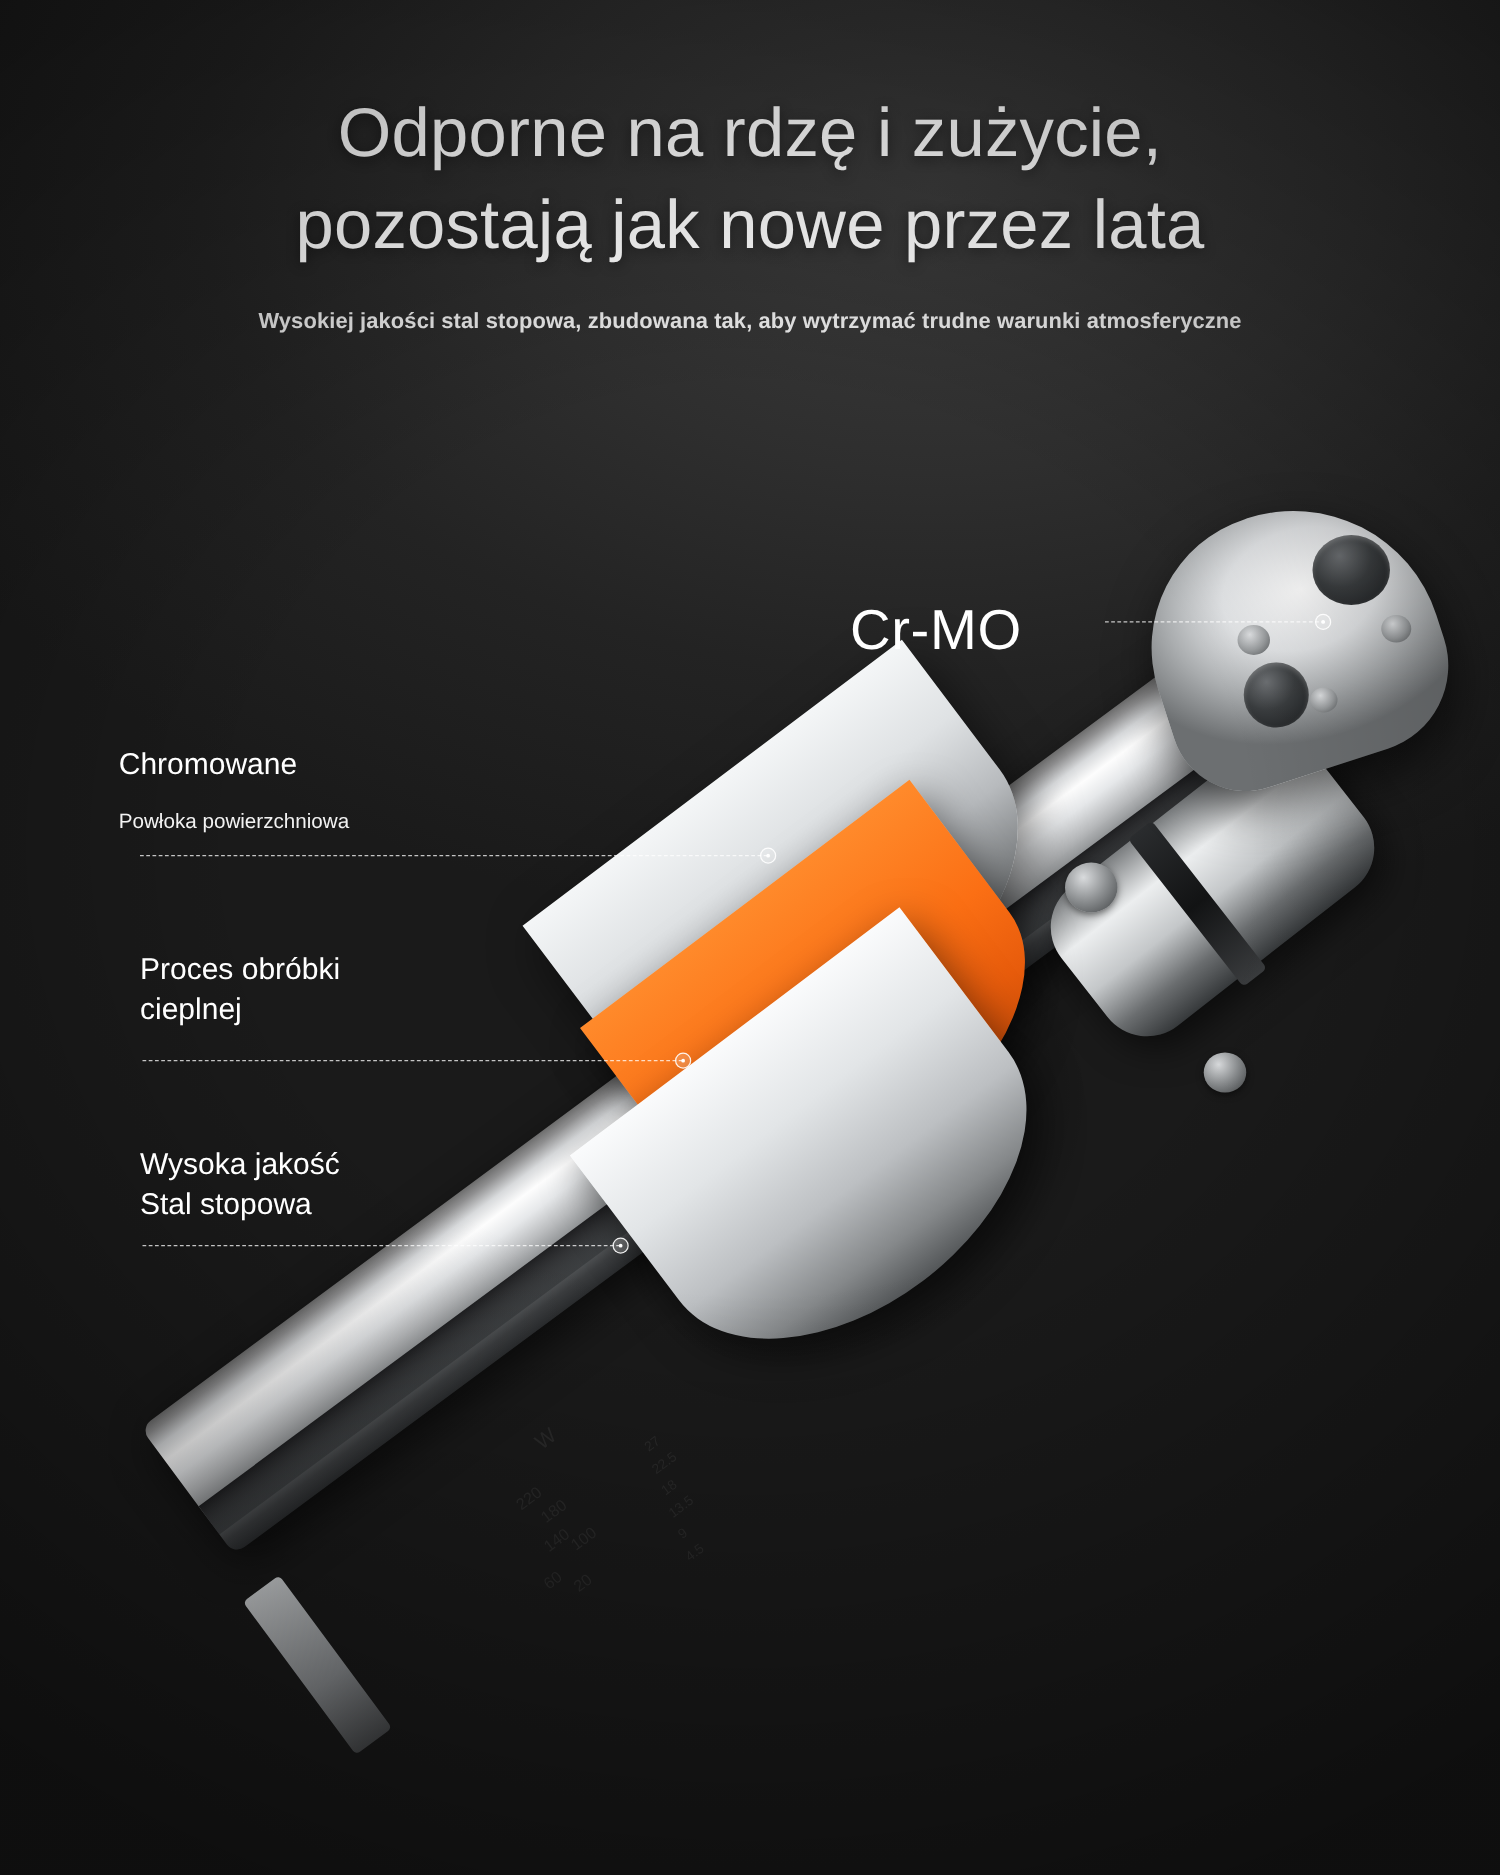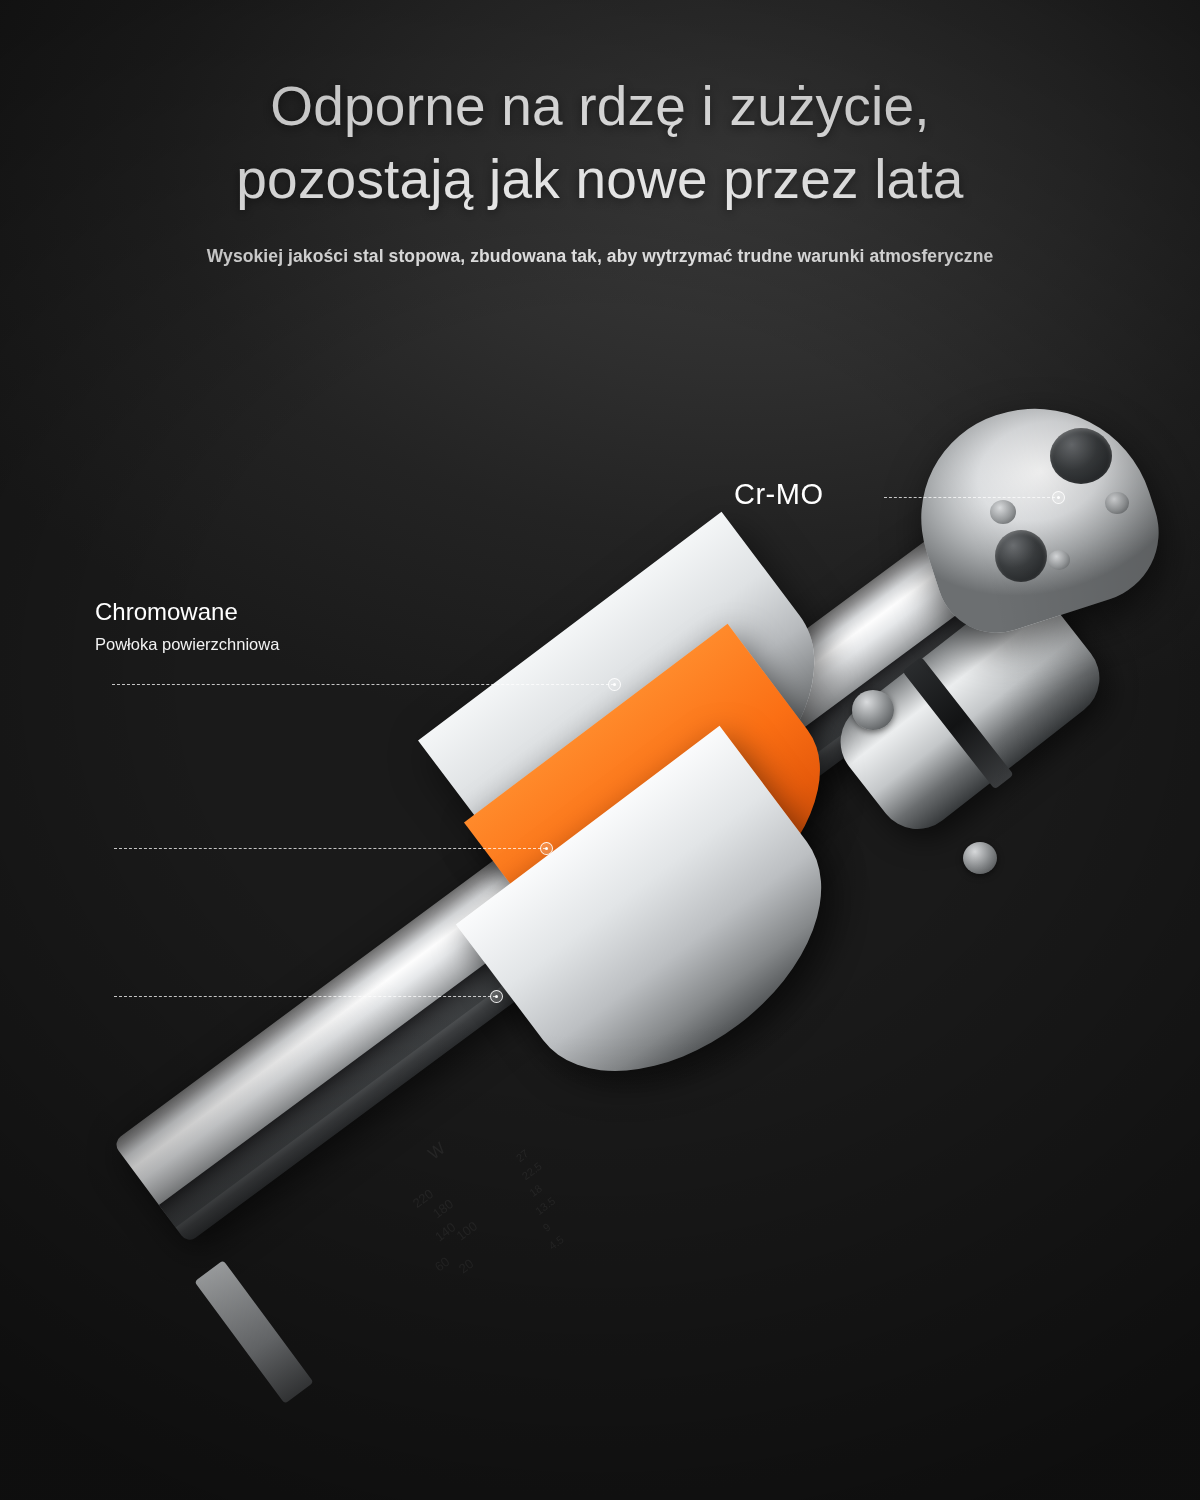--- a/index.html
+++ b/index.html
@@ -222,21 +222,21 @@
   }
   .callout .c-title {
     font-size: 24px;
     font-weight: 400;
     line-height: 1.35;
     white-space: pre-line;
   }
   .callout .c-sub {
     font-size: 16.5px;
     font-weight: 400;
-    margin-top: 7px;
+    margin-top: 20px;
     color: #f2f2f2;
   }
   .leader {
     position: absolute;
     height: 1px;
     border-top: 1px dashed rgba(255,255,255,0.75);
   }
   .dot {
     position: absolute;
     width: 13px;
@@ -249,24 +249,24 @@
   .dot::after {
     content: "";
     position: absolute;
     left: 4px; top: 4px;
     width: 3px; height: 3px;
     border-radius: 50%;
     background: #ffffff;
   }
   .crmo {
     position: absolute;
-    left: 734px;
+    left: 680px;
     top: 478px;
     color: #ffffff;
-    font-size: 29px;
+    font-size: 45px;
     letter-spacing: 0.5px;
   }
 </style>
 </head>
 <body>
 
 <div class="page">
 
   <div class="header">
     <h1 class="title">
@@ -326,19 +326,27 @@
   <div class="leader" style="left:884px; top:497px; width:176px;"></div>
   <div class="dot" style="left:1052px; top:491px;"></div>
 
   <div class="callout" style="left:95px; top:596px;">
     <div class="c-title">Chromowane</div>
     <div class="c-sub">Powłoka powierzchniowa</div>
   </div>
   <div class="leader" style="left:112px; top:684px; width:502px;"></div>
   <div class="dot" style="left:608px; top:678px;"></div>
 
+  <div class="callout" style="left:112px; top:760px;">
+    <div class="c-title">Proces obróbki
+cieplnej</div>
+  </div>
   <div class="leader" style="left:114px; top:848px; width:432px;"></div>
   <div class="dot" style="left:540px; top:842px;"></div>
 
+  <div class="callout" style="left:112px; top:916px;">
+    <div class="c-title">Wysoka jakość
+Stal stopowa</div>
+  </div>
   <div class="leader" style="left:114px; top:996px; width:382px;"></div>
   <div class="dot" style="left:490px; top:990px;"></div>
 
 </div>
 
 </body></html>

